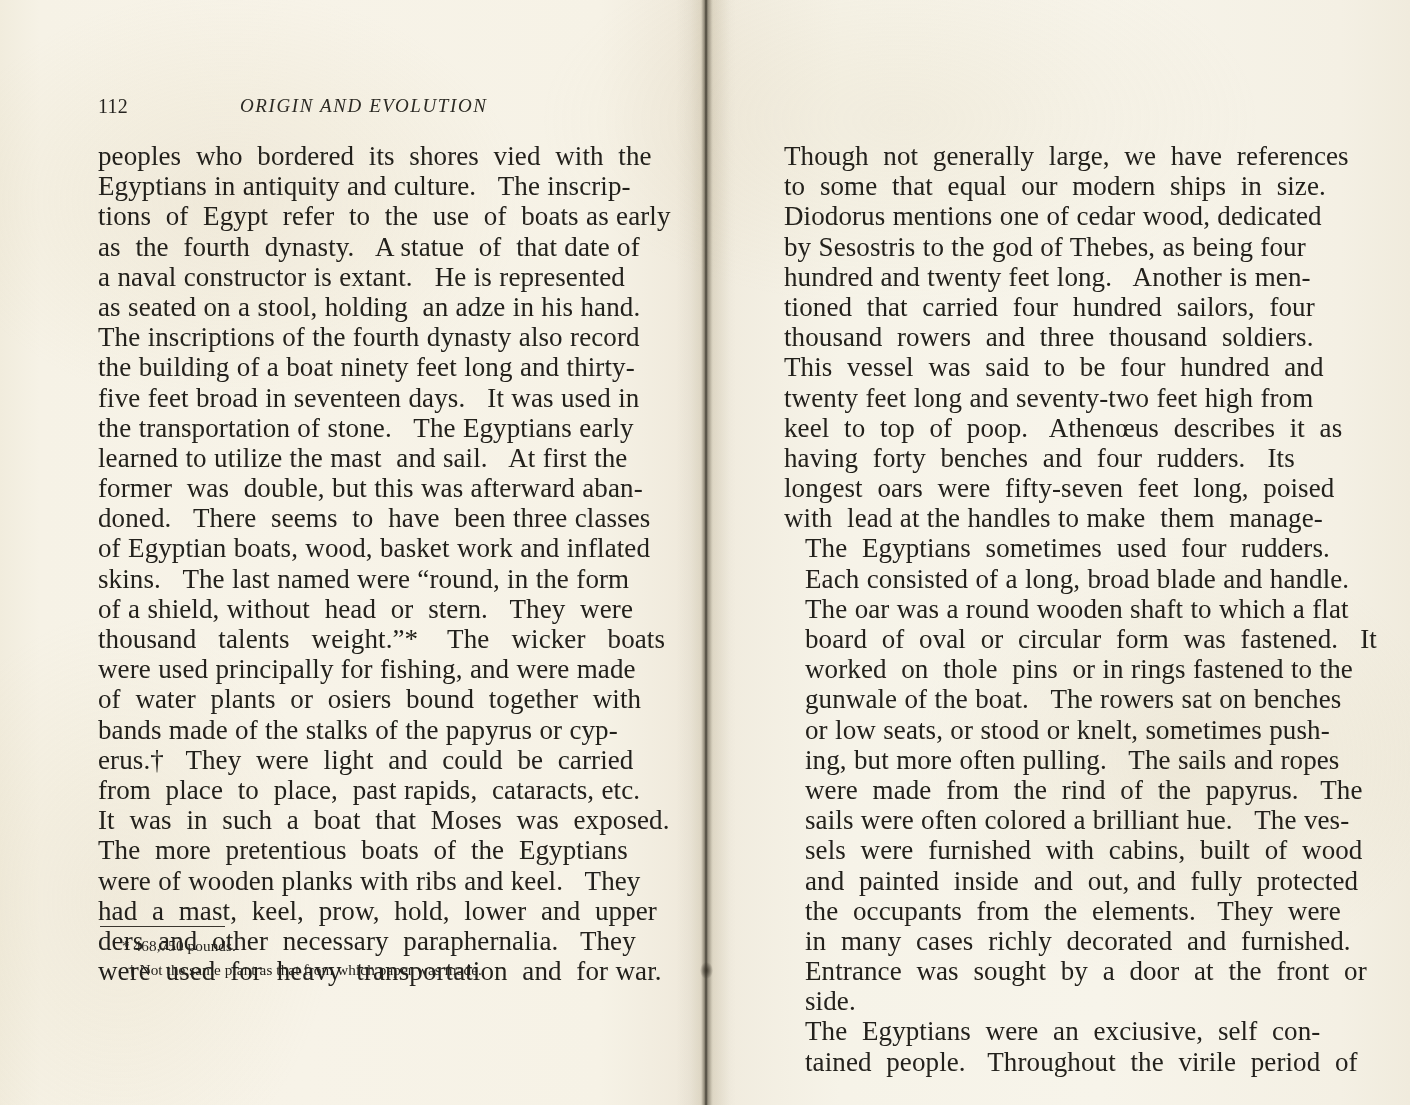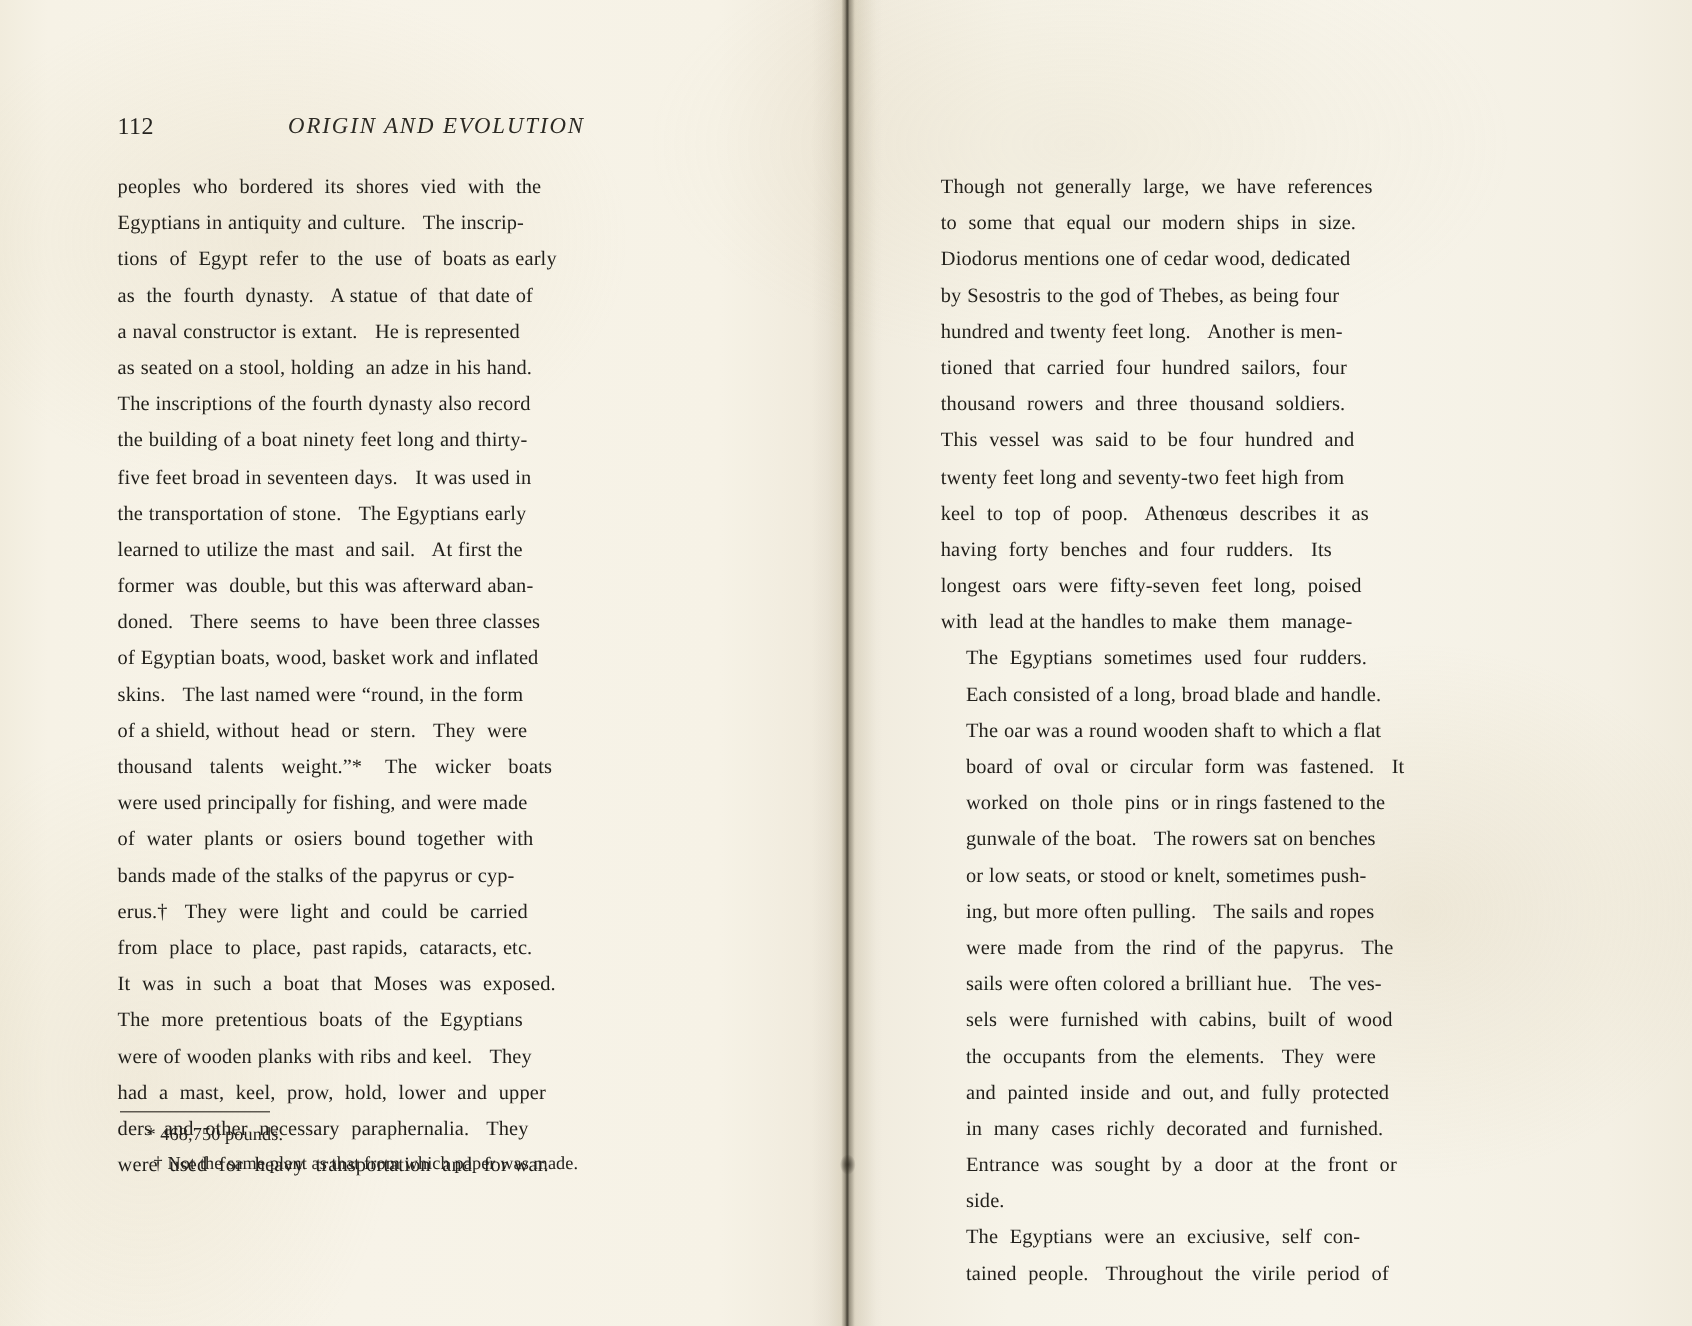--- a/index.html
+++ b/index.html
@@ -89,21 +89,21 @@
   .left .running-head .title { left: 142px; }
 
   
   .right .running-head { left: 72px; right: 94px; }
   .right .running-head .folio { right: 0; }
   .right .running-head .title { left: 232px; }
 
   .textblock {
     position: absolute;
     color: #23211c;
-    font-size: 17px;
+    font-size: 27px;
     line-height: 30.2px;
     text-align: justify;
     text-align-last: left;
     letter-spacing: 0.1px;
     word-spacing: 0.5px;
   }
   .left  .textblock { left: 98px;  width: 528px; top: 141px; }
   .right .textblock { left: 78px;  width: 532px; top: 141px; }
 
   .textblock p {
@@ -253,22 +253,22 @@
         <span class="line">Each consisted of a long, broad blade and handle.</span>
         <span class="line">The oar was a round wooden shaft to which a flat</span>
         <span class="line">board  of  oval  or  circular  form  was  fastened.   It</span>
         <span class="line">worked  on  thole  pins  or in rings fastened to the</span>
         <span class="line">gunwale of the boat.   The rowers sat on benches</span>
         <span class="line">or low seats, or stood or knelt, sometimes push-</span>
         <span class="line">ing, but more often pulling.   The sails and ropes</span>
         <span class="line">were  made  from  the  rind  of  the  papyrus.   The</span>
         <span class="line">sails were often colored a brilliant hue.   The ves-</span>
         <span class="line">sels  were  furnished  with  cabins,  built  of  wood</span>
+        <span class="line">and  painted  inside  and  out, and  fully  protected</span>
         <span class="line">the  occupants  from  the  elements.   They  were</span>
-        <span class="line">and  painted  inside  and  out, and  fully  protected</span>
         <span class="line">in  many  cases  richly  decorated  and  furnished.</span>
         <span class="line">Entrance  was  sought  by  a  door  at  the  front  or</span>
         <span class="line">side.</span>
       </p>
       <p class="indent">
         <span class="line">The  Egyptians  were  an  exciusive,  self  con-</span>
         <span class="line">tained  people.   Throughout  the  virile  period  of</span>
       </p>
     </div>
 

